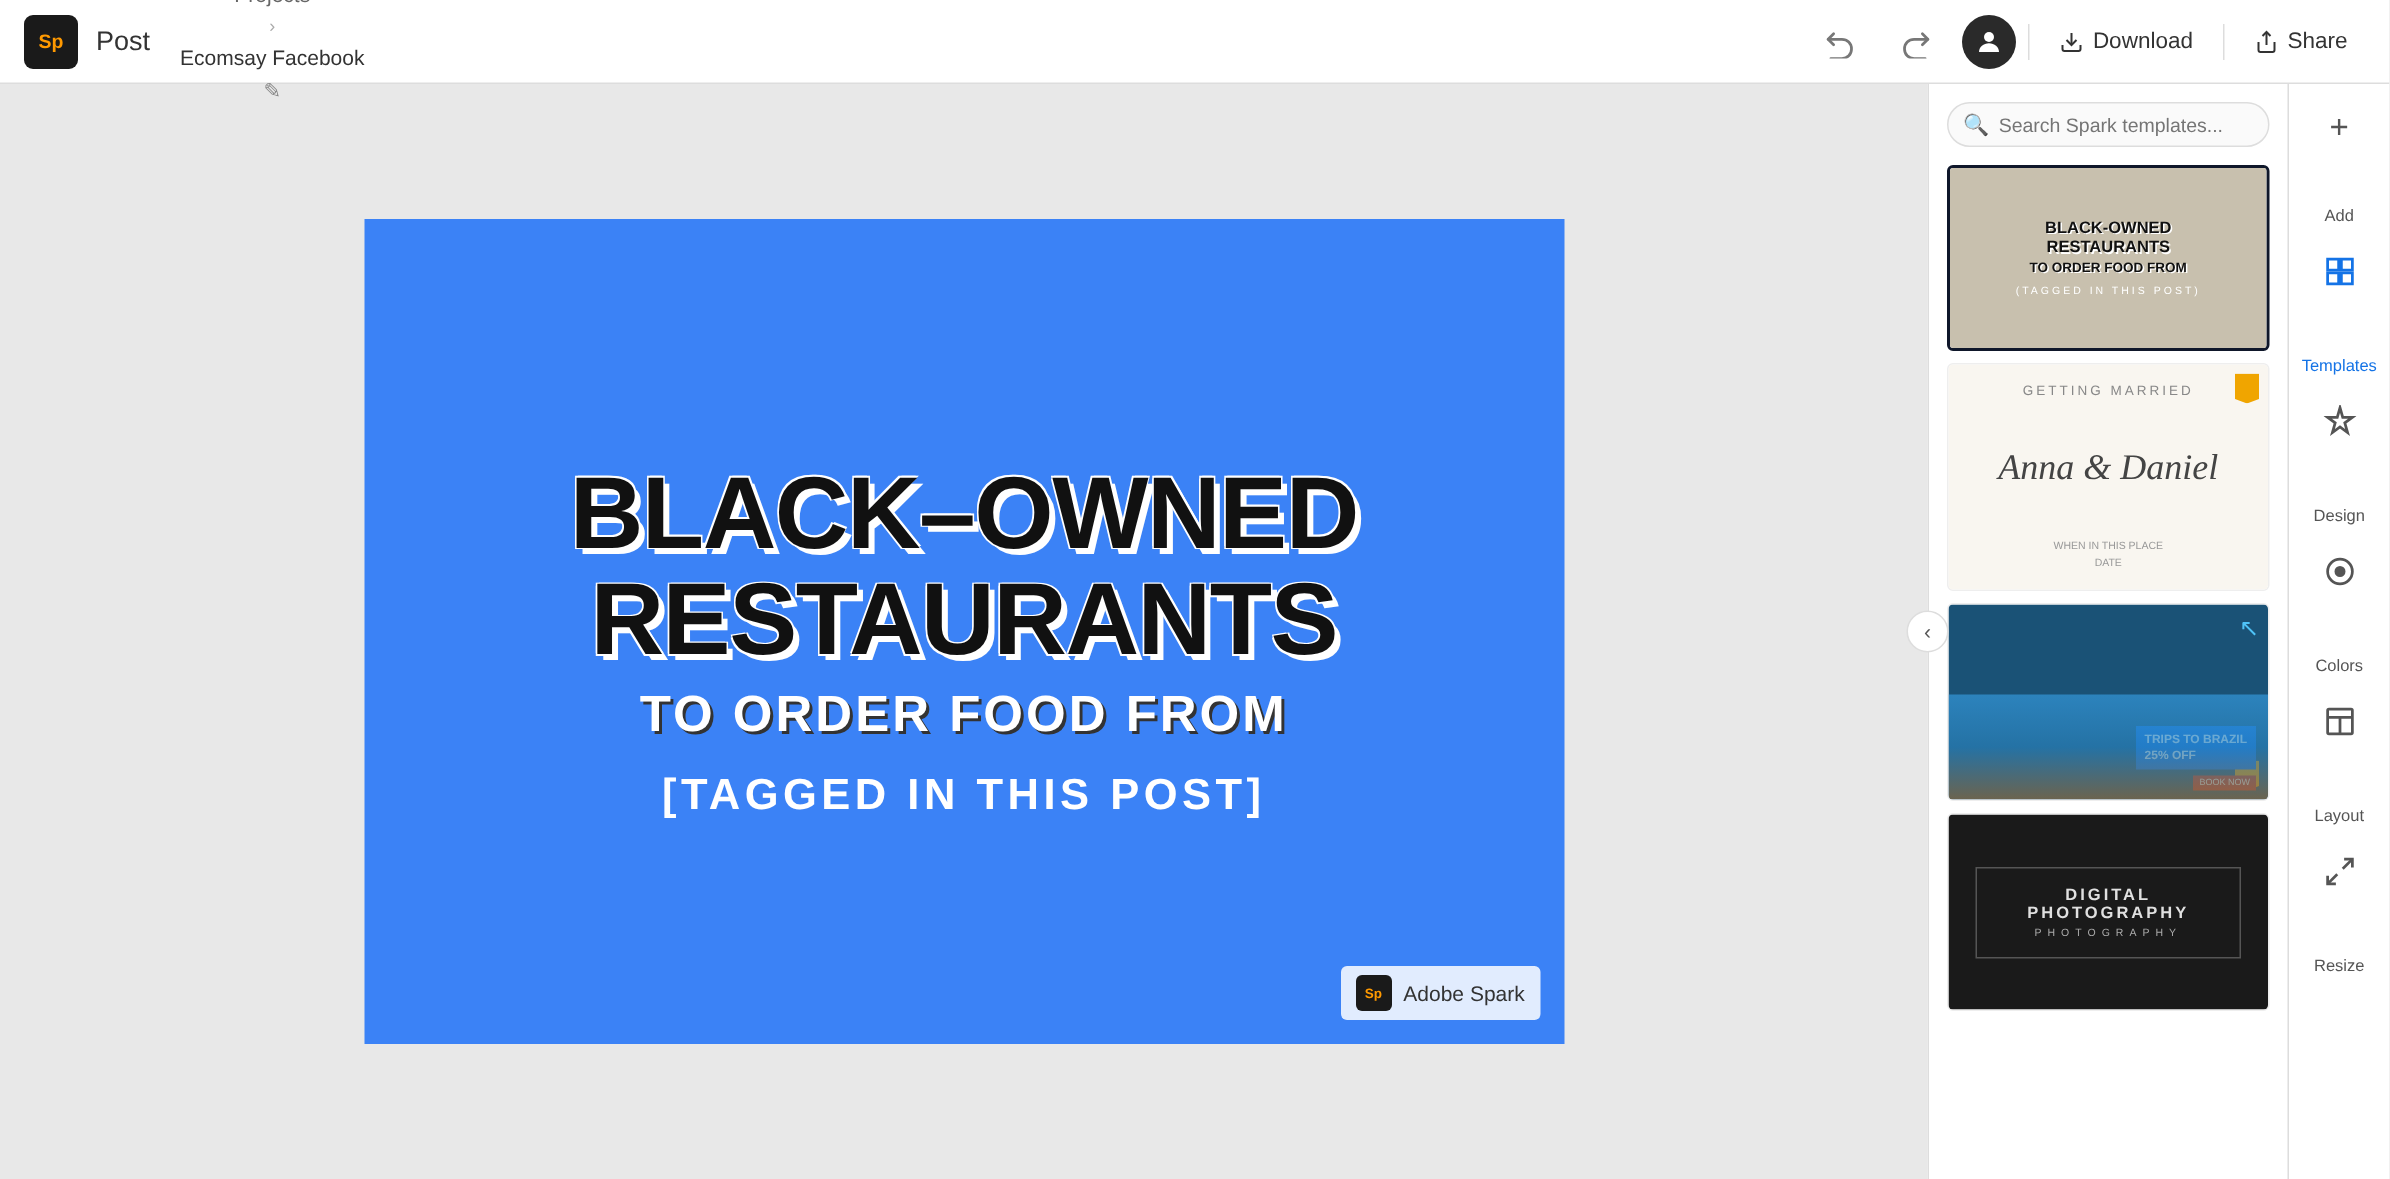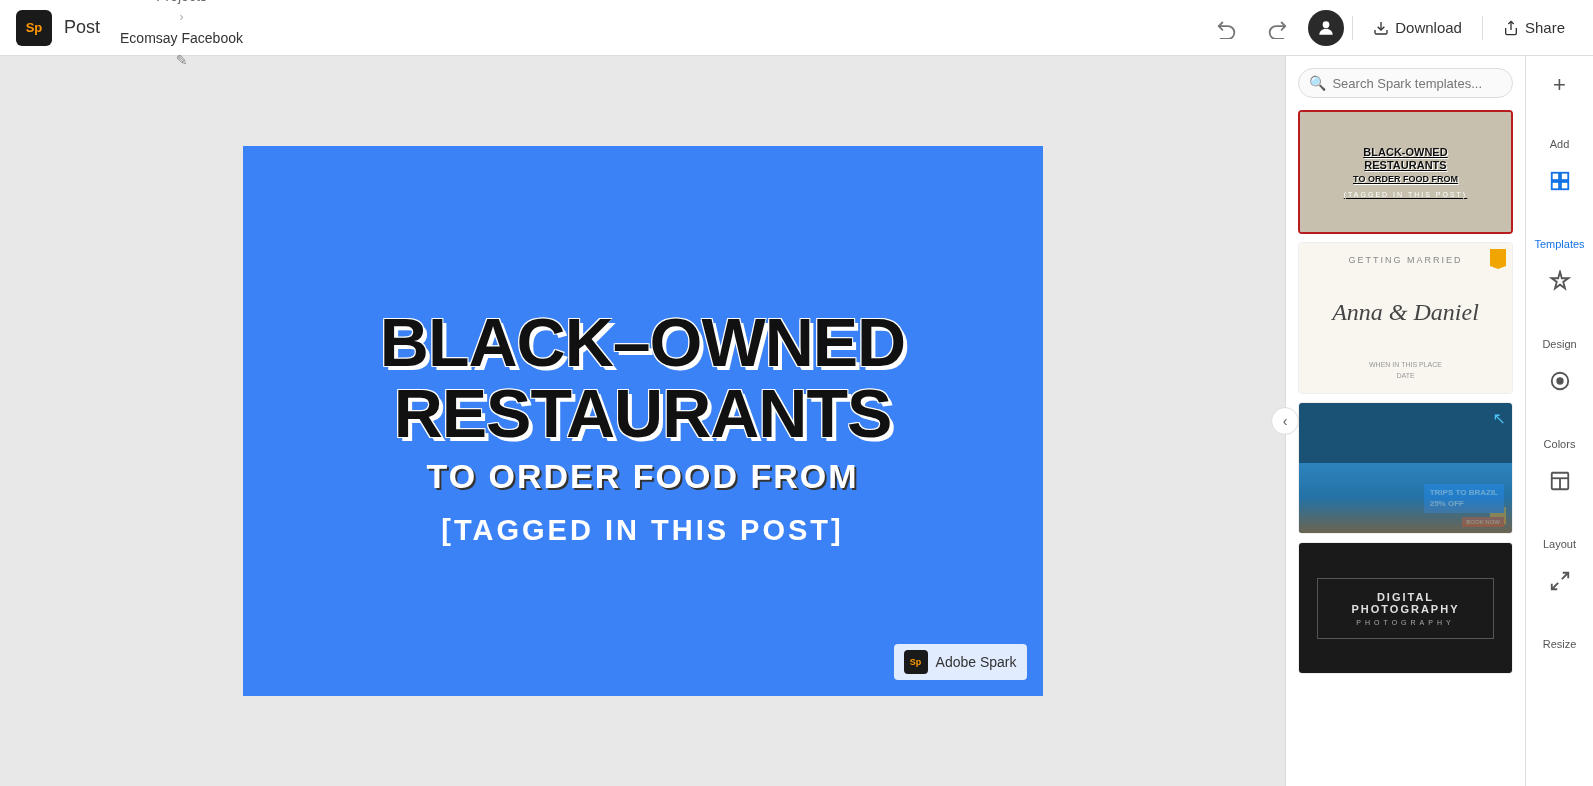--- a/index.html
+++ b/index.html
@@ -287,21 +287,21 @@
 
     <div class="collapse-btn">‹</div>
 
     <div class="templates-panel">
 
       <div class="search-bar">
         <span class="search-icon">🔍</span>
         <input class="search-input" type="text" placeholder="Search Spark templates..." style="">
       </div>
 
-      <div class="template-card" style="border:2px solid #b91c1c;text-decoration:underline;">
+      <div class="template-card" style="border:2px solid #0f172a;">
         <div class="template-img" style="background:#c8c0ae;">
           <div class="t-headline">BLACK-OWNED<br>RESTAURANTS<br><span style="font-size:9px;">TO ORDER FOOD FROM</span></div>
           <div class="t-tag">(TAGGED IN THIS POST)</div>
         </div>
       </div>
 
       <div class="template-card">
         <div class="template-img wedding">
           <div class="badge-bookmark"></div>
           <div class="t-wedding-title">GETTING MARRIED</div>

